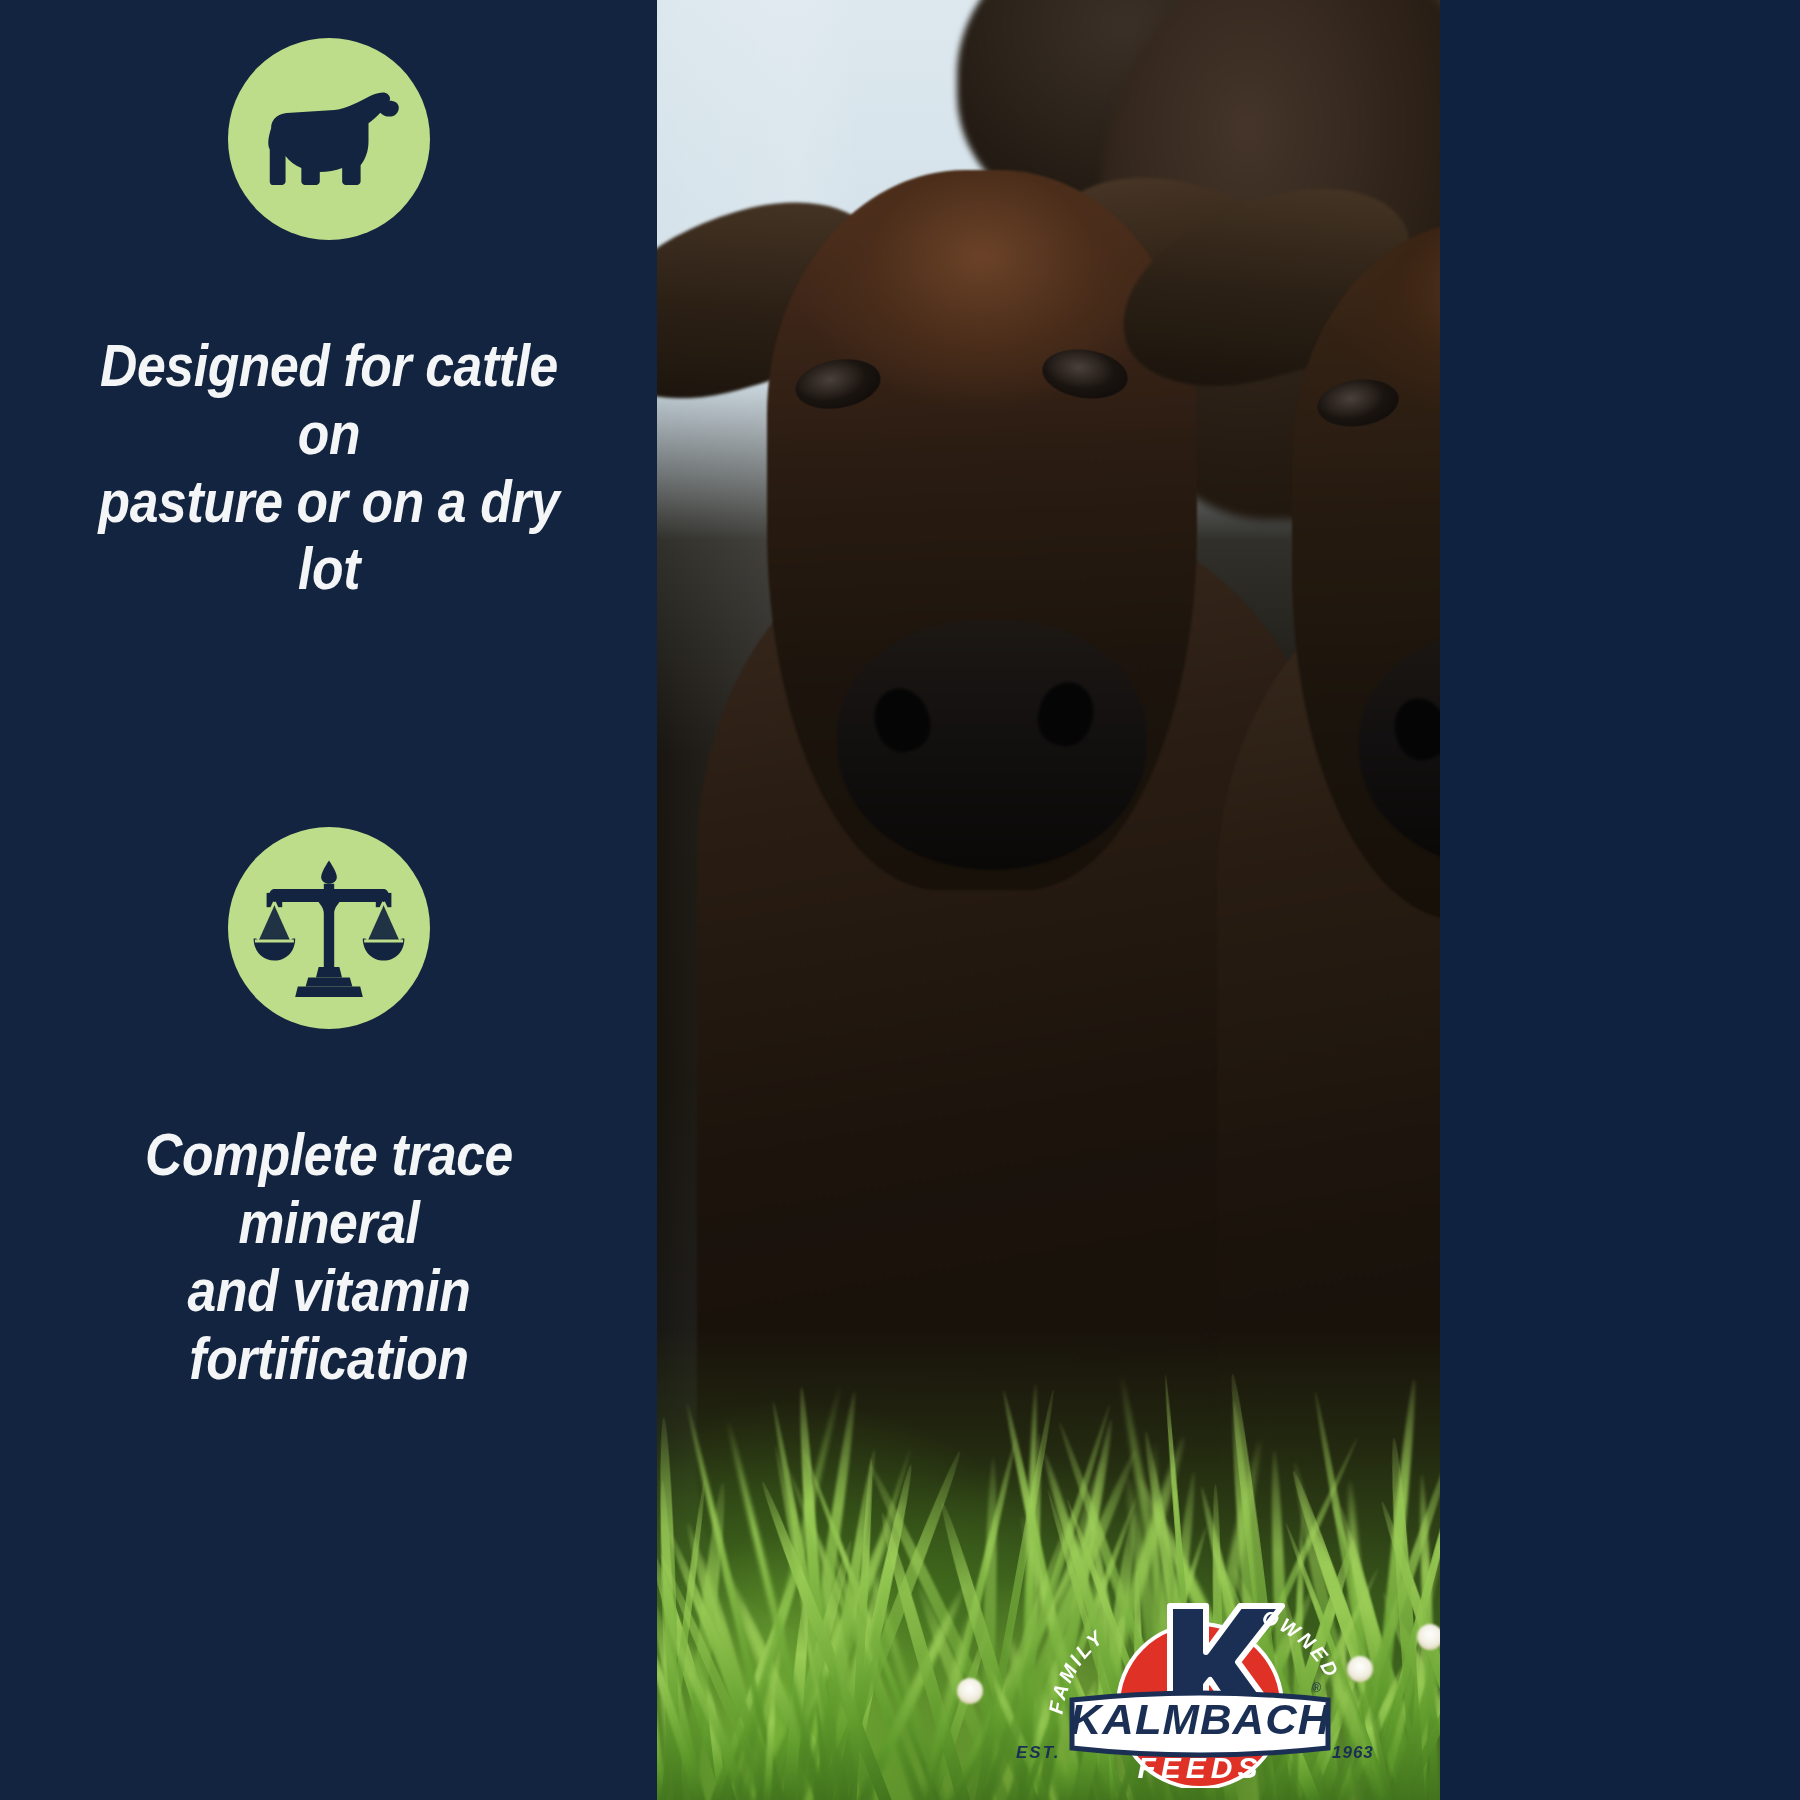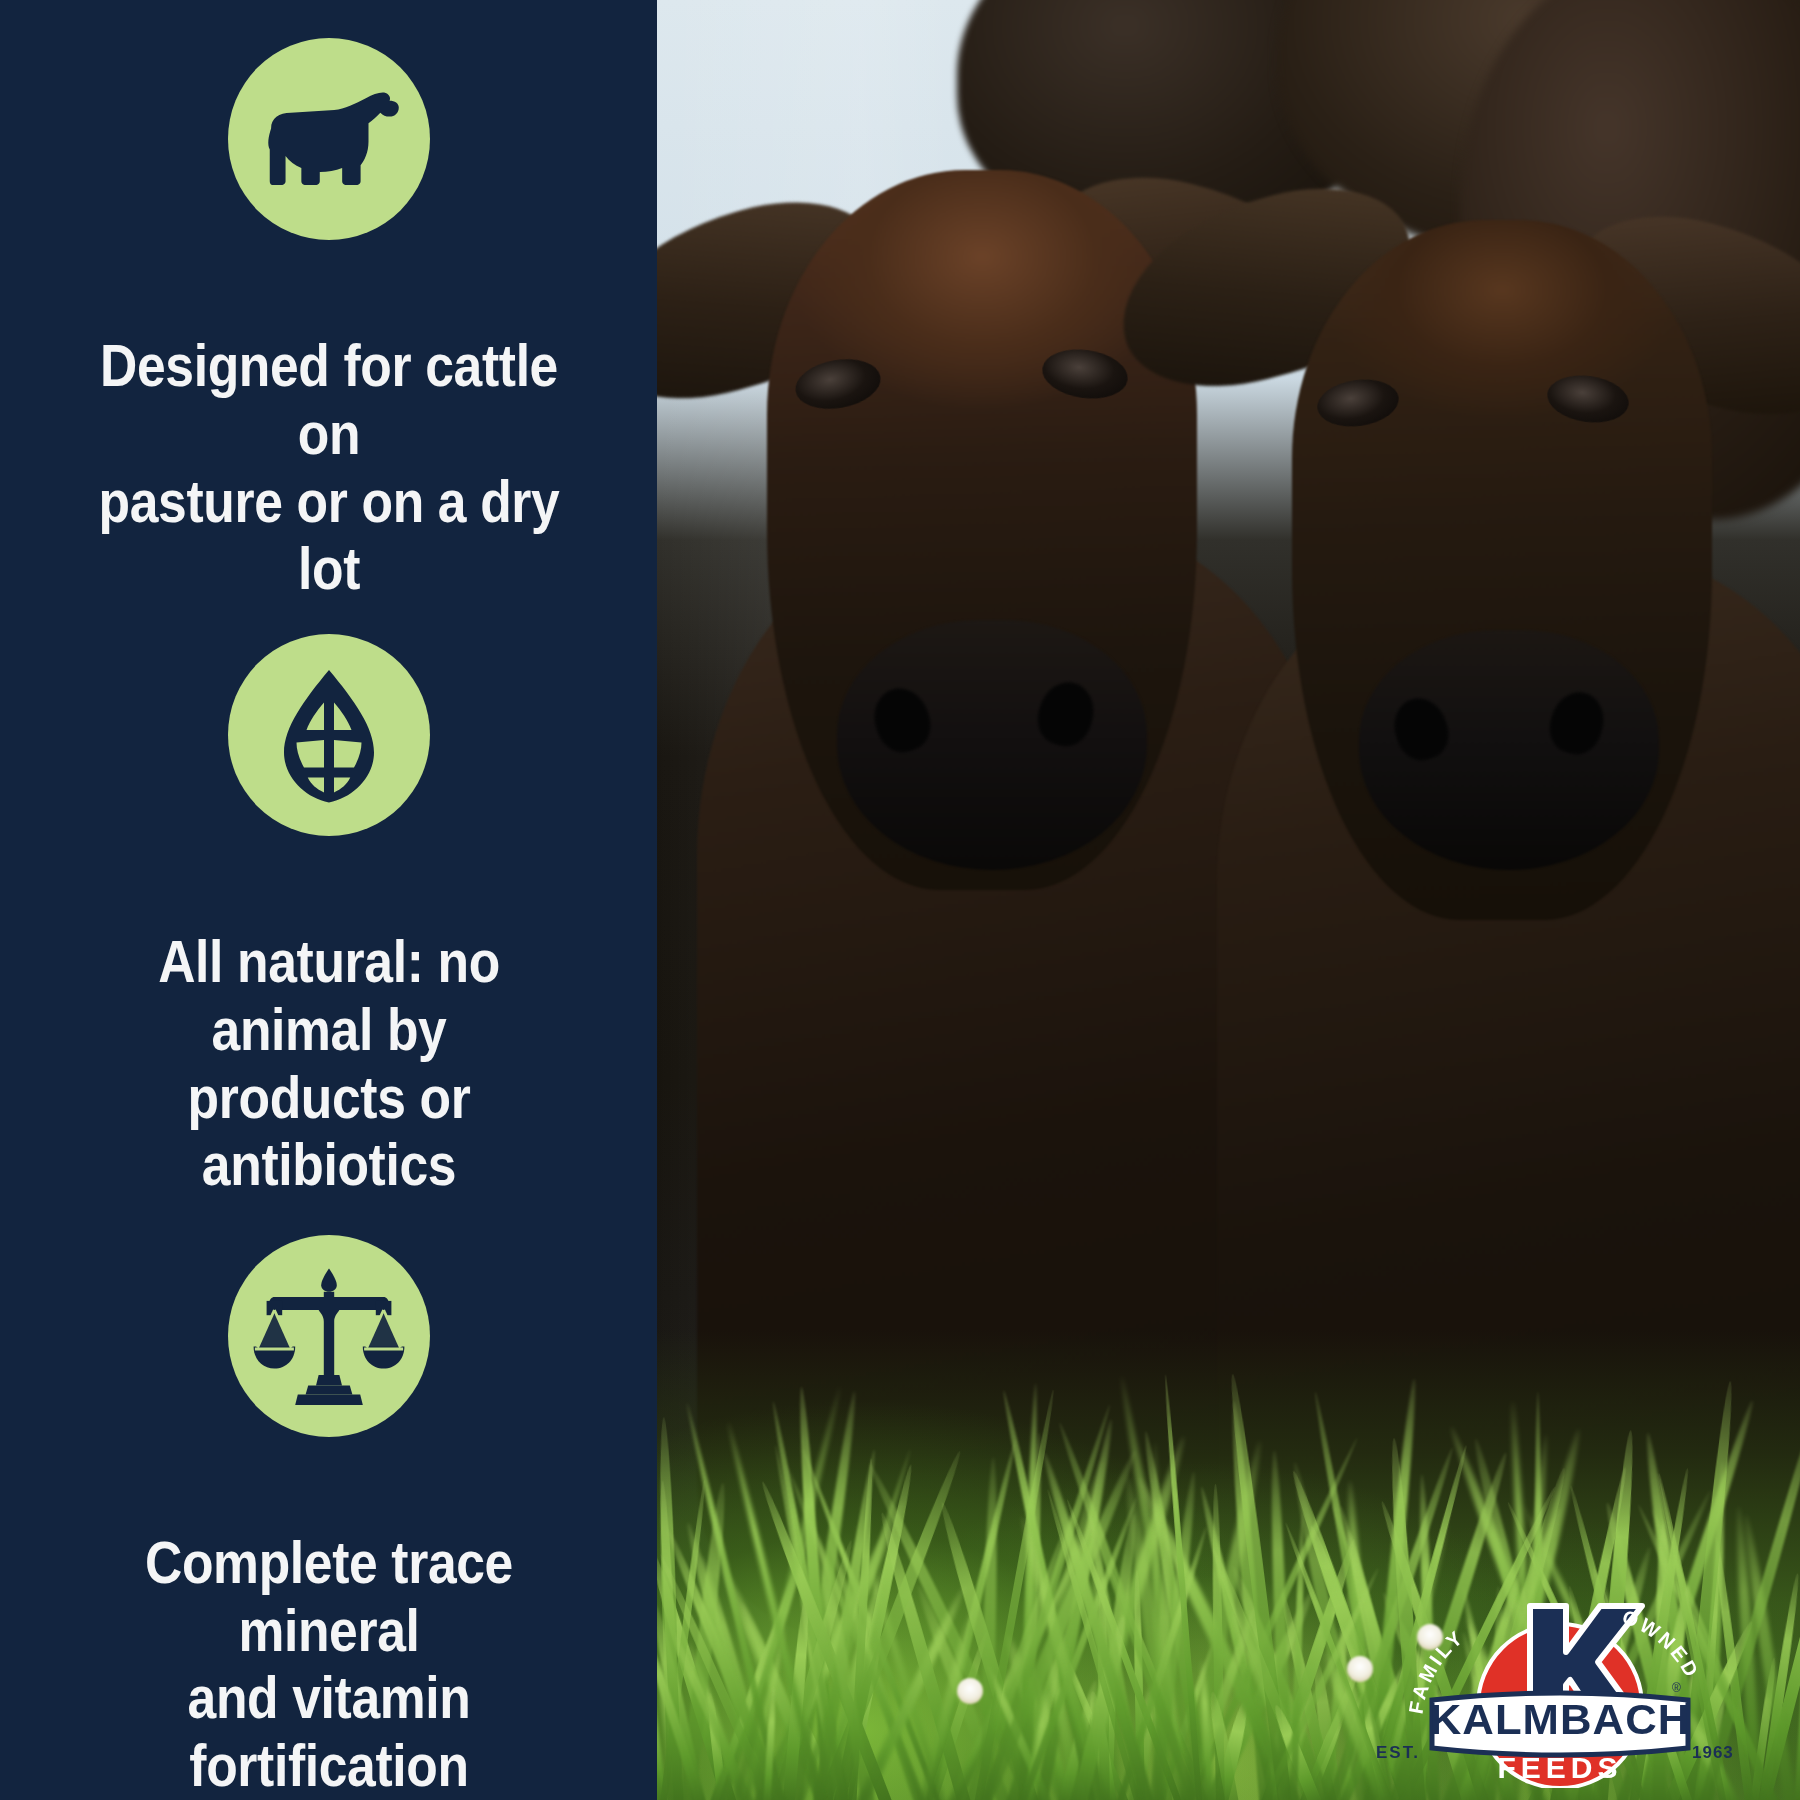--- a/index.html
+++ b/index.html
@@ -7,23 +7,24 @@
 
   html, body {
     width:1800px; height:1800px;
     background:#0f2340;
     font-family:"Liberation Sans", sans-serif;
     overflow:hidden;
   }
 
   #poster {
     position:relative;
-    width:1800px; height:1800px;
+    width:1440px; height:1800px;
     display:flex;
     background:#12243f;
+    font-style:italic;
   }
 
   
   .panel {
     position:relative;
     width:657px;
     height:1800px;
     background:#12243f;
     flex:0 0 657px;
     display:flex;
@@ -296,36 +297,20 @@
             C16 95 15 94 15 92 L15 68 C13 64 14 58 16 52 Z"></path>
           <path fill="#12243f" d="M22 58 C20 62 20 68 22 72 C20 68 20 62 22 58 Z"></path>
         </svg>
       </div>
       <div class="feature-text">Designed for cattle on
 pasture or on a dry lot</div>
     </div>
 
     <div class="gap-1"></div>
 
-    <div class="feature">
-      <div class="icon-badge">
-        <svg viewBox="0 0 120 120" width="150" height="150" aria-hidden="true">
-          <path fill="#12243f" d="M60 8 C40 32 24 54 24 74 C24 93 40 110 60 114
-            C80 110 96 93 96 74 C96 54 80 32 60 8 Z
-            M56 34 L56 56 L42 56 C45 48 50 41 56 34 Z
-            M64 34 C70 41 75 48 78 56 L64 56 L64 34 Z
-            M56 64 L56 86 L40 86 C36 79 34 72 34 66 L56 64 Z
-            M64 64 L86 66 C86 72 84 79 80 86 L64 86 L64 64 Z
-            M56 94 L56 106 C50 103 46 100 43 94 L56 94 Z
-            M64 94 L77 94 C74 100 70 103 64 106 L64 94 Z"></path>
-        </svg>
-      </div>
-      <div class="feature-text">All natural: no animal by
-products or antibiotics</div>
-    </div>
 
     <div class="gap-2"></div>
 
     <div class="feature">
       <div class="icon-badge">
         <svg viewBox="0 0 120 120" width="156" height="156" aria-hidden="true">
           <g fill="#12243f">
             <path d="M60 8 C56 14 54 18 54 21 C54 24 57 26 60 26 C63 26 66 24 66 21 C66 18 64 14 60 8 Z"></path>
             <path d="M56 26 L64 26 L64 34 L56 34 Z"></path>
             <path d="M18 30 L102 30 C104 30 106 32 106 35 C106 38 104 40 102 40

